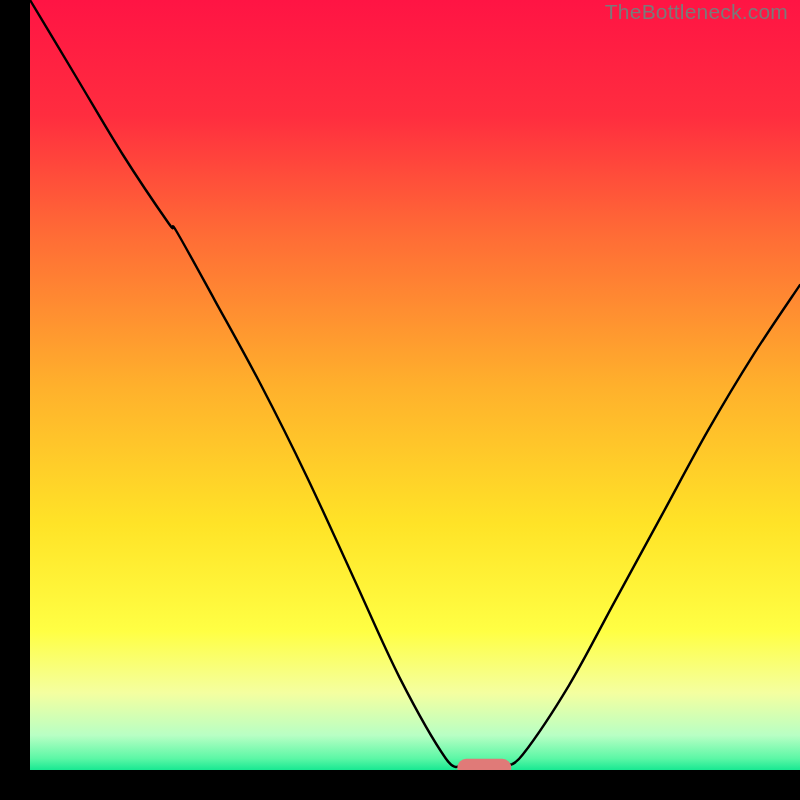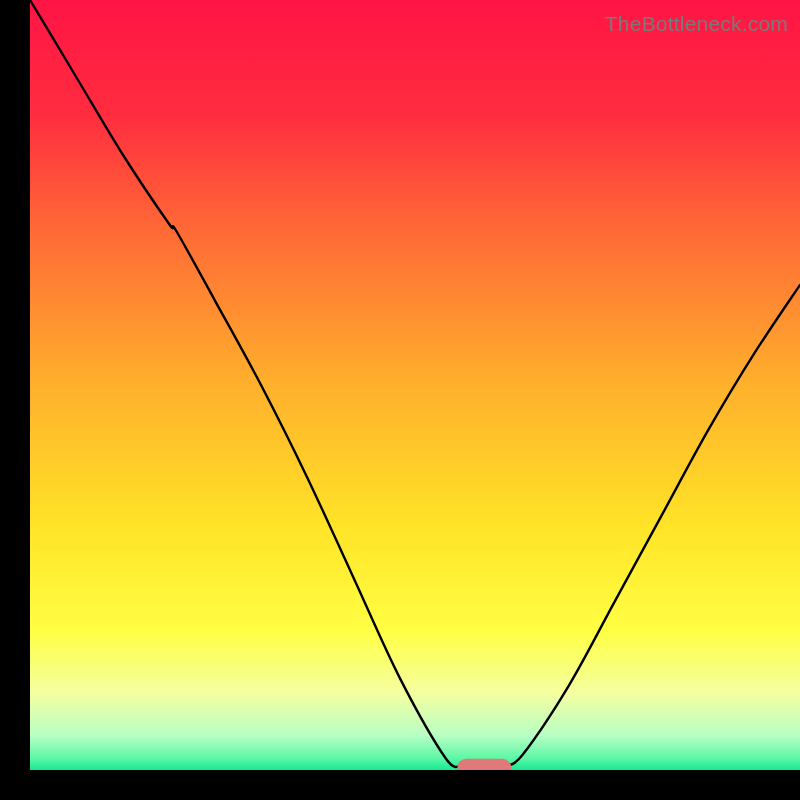--- a/index.html
+++ b/index.html
@@ -11,21 +11,21 @@
     font-family: Arial, Helvetica, sans-serif;
     overflow: hidden;
   }
   .stage {
     position: relative;
     width: 800px;
     height: 800px;
   }
   .watermark {
     position: absolute;
-    top: 12px;
+    top: 0;
     right: 12px;
     color: #7a7a7a;
     font-size: 21px;
     font-weight: 400;
     letter-spacing: 0.2px;
     z-index: 20;
   }
   svg {
     display: block;
     position: absolute;

